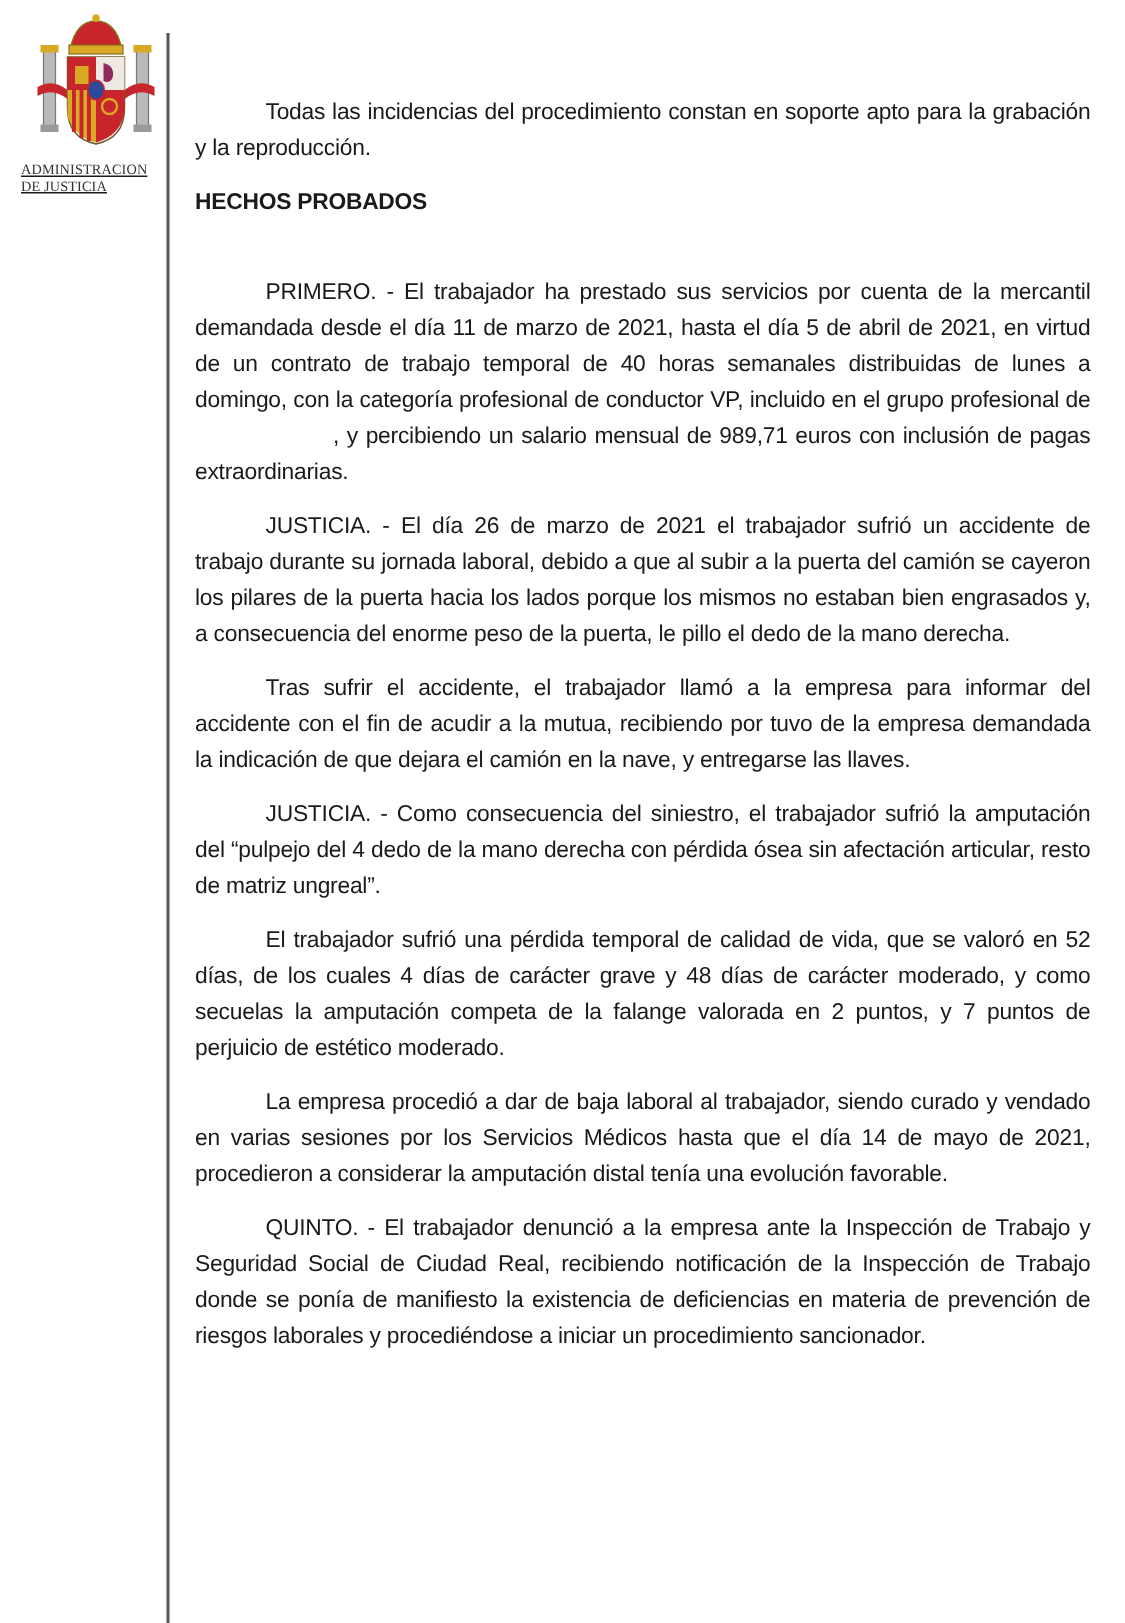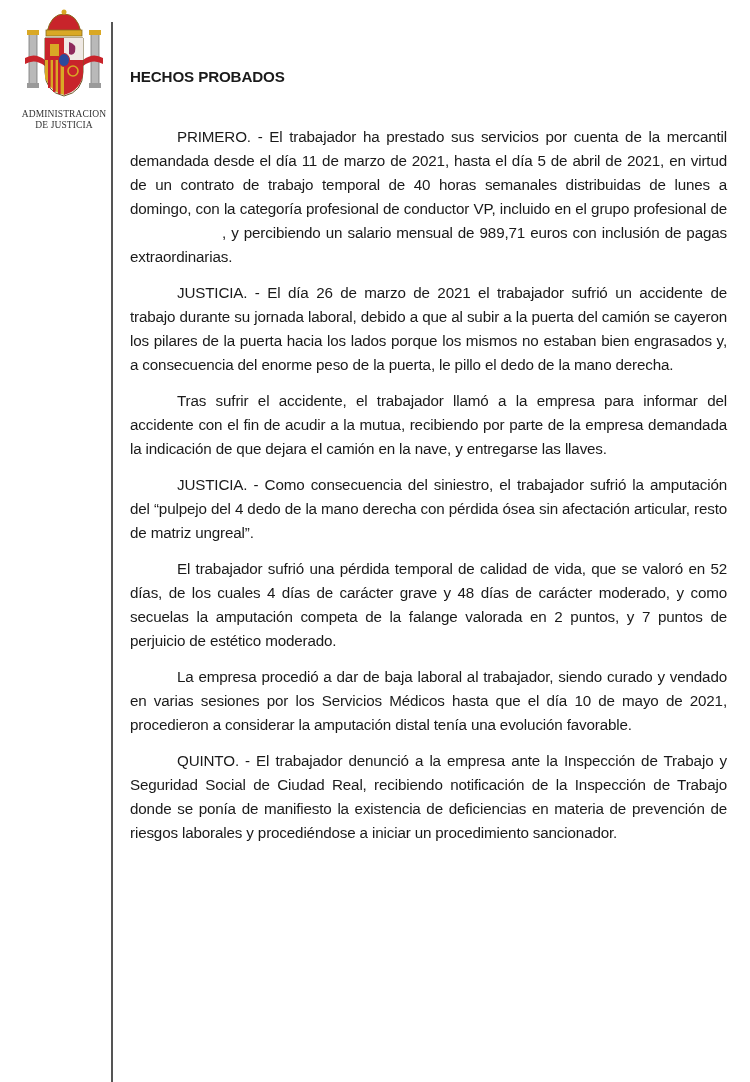--- a/index.html
+++ b/index.html
@@ -13,21 +13,22 @@
       position: relative;
       overflow: hidden;
       font-family: "Liberation Sans", "DejaVu Sans", sans-serif;
       color: #1a1a1a;
     }
     .letterhead {
       position: absolute;
       left: 14px;
       top: 8px;
       width: 100px;
-      text-align: center;
+      text-align: left;
+      text-decoration: underline;
     }
     .crest {
       display: block;
       margin: 0 auto;
       width: 86px;
       height: 100px;
     }
     .crest-caption {
       font-family: "Liberation Serif", "DejaVu Serif", serif;
       font-size: 9.5px;
@@ -116,35 +117,36 @@
   </svg>
   <div class="crest-caption">
     <div>ADMINISTRACION</div>
     <div>DE JUSTICIA</div>
   </div>
 </div>
 
 <div class="margin-rule"></div>
 
 <div class="doc-body">
+  <p>Todas las incidencias del procedimiento constan en soporte apto para la grabación y la reproducción.</p>
 
   <p class="section-heading">HECHOS PROBADOS</p>
 
   <p>
     <span class="lead">PRIMERO. -</span><span> El trabajador ha prestado sus servicios por cuenta de la mercantil demandada desde el día 11 de marzo de 2021, hasta el día 5 de abril de 2021, en virtud de un contrato de trabajo temporal de 40 horas semanales distribuidas de lunes a domingo, con la categoría profesional de conductor VP, incluido en el grupo profesional de</span><span class="redaction"></span><span>, y percibiendo un salario mensual de 989,71 euros con inclusión de pagas extraordinarias.</span>
   </p>
 
   <p>
     <span class="lead">JUSTICIA. -</span><span> El día 26 de marzo de 2021 el trabajador sufrió un accidente de trabajo durante su jornada laboral, debido a que al subir a la puerta del camión se cayeron los pilares de la puerta hacia los lados porque los mismos no estaban bien engrasados y, a consecuencia del enorme peso de la puerta, le pillo el dedo de la mano derecha.</span>
   </p>
-  <p>Tras sufrir el accidente, el trabajador llamó a la empresa para informar del accidente con el fin de acudir a la mutua, recibiendo por parte de la empresa demandada la indicación de que dejara el camión en la nave, y entregarse las llaves.</p>
+  <p>Tras sufrir el accidente, el trabajador llamó a la empresa para informar del accidente con el fin de acudir a la mutua, recibiendo por tuvo de la empresa demandada la indicación de que dejara el camión en la nave, y entregarse las llaves.</p>
 
   <p>
     <span class="lead">JUSTICIA. -</span><span> Como consecuencia del siniestro, el trabajador sufrió la amputación del “pulpejo del 4 dedo de la mano derecha con pérdida ósea sin afectación articular, resto de matriz ungreal”.</span>
   </p>
   <p>El trabajador sufrió una pérdida temporal de calidad de vida, que se valoró en 52 días, de los cuales 4 días de carácter grave y 48 días de carácter moderado, y como secuelas la amputación competa de la falange valorada en 2 puntos, y 7 puntos de perjuicio de estético moderado.</p>
-  <p>La empresa procedió a dar de baja laboral al trabajador, siendo curado y vendado en varias sesiones por los Servicios Médicos hasta que el día 10 de mayo de 2021, procedieron a considerar la amputación distal tenía una evolución favorable.</p>
+  <p>La empresa procedió a dar de baja laboral al trabajador, siendo curado y vendado en varias sesiones por los Servicios Médicos hasta que el día 14 de mayo de 2021, procedieron a considerar la amputación distal tenía una evolución favorable.</p>
 
 
   <p>
     <span class="lead">QUINTO. -</span><span> El trabajador denunció a la empresa ante la Inspección de Trabajo y Seguridad Social de Ciudad Real, recibiendo notificación de la Inspección de Trabajo donde se ponía de manifiesto la existencia de deficiencias en materia de prevención de riesgos laborales y procediéndose a iniciar un procedimiento sancionador.</span>
   </p>
 </div>
 
 </body></html>

